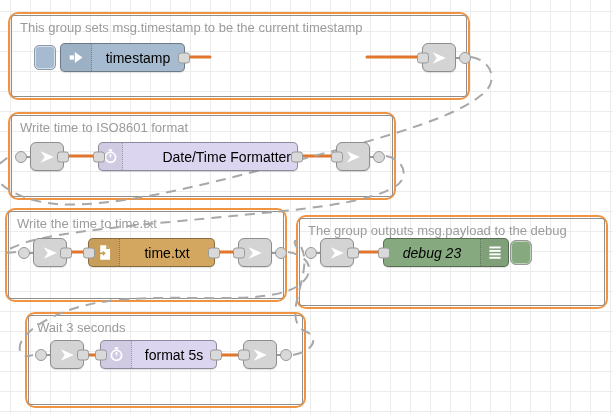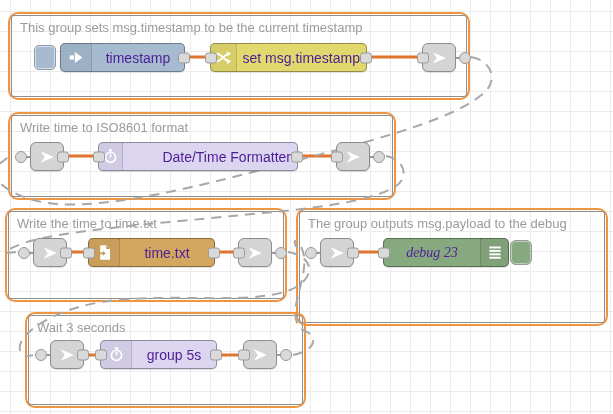--- a/index.html
+++ b/index.html
@@ -10,22 +10,22 @@
     background-image:linear-gradient(#ececec 1px, transparent 1px),
                      linear-gradient(90deg,#ececec 1px, transparent 1px);
     background-size:20px 20px;background-position:10px 11px;
   }
   .group{position:absolute;border:2.5px solid #f09441;border-radius:10px;box-sizing:border-box;}
   .group::before{content:"";position:absolute;inset:1px;border:1.6px solid #8f8f8f;border-radius:3px;pointer-events:none;}
   .glabel{position:absolute;top:6px;left:10px;font-size:13px;color:#9b9b9b;white-space:nowrap;z-index:2;}
   .node{position:absolute;height:29px;border:1px solid rgba(0,0,0,.35);border-radius:5px;display:flex;align-items:stretch;box-sizing:border-box;z-index:5;box-shadow:0 1px 1px rgba(0,0,0,.12);}
   .icon-area{width:30px;display:flex;align-items:center;justify-content:center;background:rgba(0,0,0,.05);border-right:1px dotted rgba(0,0,0,.25);border-radius:4px 0 0 4px;}
   .icon-area.right{border-right:none;border-left:1px dotted rgba(0,0,0,.25);border-radius:0 4px 4px 0;width:27px;}
-  .nlabel{flex:1;display:flex;align-items:center;justify-content:center;font-size:14px;color:#4c1d95;padding:4px 6px;white-space:nowrap;}
-  .nlabel.italic{font-style:italic;font-family:Liberation Serif, serif;}
+  .nlabel{flex:1;display:flex;align-items:center;justify-content:center;font-size:14px;color:#000000;padding:4px 6px;white-space:nowrap;}
+  .nlabel.italic{font-style:italic;}
   .link-node{position:absolute;width:34px;height:29px;background:#d4d4d4;border:1px solid #8d8d8d;border-radius:6px;display:flex;align-items:center;justify-content:center;box-sizing:border-box;z-index:5;box-shadow:0 1px 1px rgba(0,0,0,.12);}
   .port{position:absolute;width:10px;height:9px;background:#d9d9d9;border:1px solid #999;border-radius:3px;top:50%;transform:translateY(-50%);z-index:6;}
   .port.in{left:-6px;}
   .port.out{right:-6px;}
   .lport{position:absolute;width:10px;height:10px;background:#d9d9d9;border:1px solid #999;border-radius:50%;top:50%;transform:translateY(-50%);z-index:6;}
   .lport.in{left:-16px;}
   .lport.out{right:-16px;}
   .lstub{position:absolute;width:7px;height:2px;background:#9a9a9a;top:50%;margin-top:-1px;z-index:4;}
   .lstub.in{left:-8px;}
   .lstub.out{right:-8px;}
@@ -42,21 +42,21 @@
 
   <div class="group" style="left:8px;top:12px;width:462px;height:88px">
     <div class="glabel">This group sets msg.timestamp to be the current timestamp</div>
   </div>
   <div class="group" style="left:8px;top:112px;width:388px;height:88px">
     <div class="glabel">Write time to ISO8601 format</div>
   </div>
   <div class="group" style="left:5px;top:208px;width:282px;height:94px">
     <div class="glabel">Write the time to time.txt</div>
   </div>
-  <div class="group" style="left:296px;top:208px;width:312px;height:118px">
+  <div class="group" style="left:296px;top:215px;width:312px;height:94px">
     <div class="glabel">The group outputs msg.payload to the debug</div>
   </div>
   <div class="group" style="left:25px;top:312px;width:281px;height:96px">
     <div class="glabel">Wait 3 seconds</div>
   </div>
 
   <svg id="wires" width="613" height="414">
     <path class="wire" d="M185 57 L210 57"></path>
     <path class="wire" d="M367 57 L422 57"></path>
     <path class="wire" d="M64 156 L98 156"></path>
@@ -77,33 +77,20 @@
     <span class="icon-area">
       <svg width="17" height="17" viewBox="0 0 20 20">
           <rect x="2" y="7.5" width="5" height="5" fill="#fff"></rect>
           <path d="M8 3.5 L17 10 L8 16.5 Z" fill="#fff"></path>
         </svg>
     </span>
     <span class="nlabel">timestamp</span>
     <span class="port out"></span>
   </div>
 
-  <div class="node" style="left: 210px; top: 43px; width: 157px; background-color: rgb(226, 217, 110);">
-    <span class="icon-area">
-      <svg width="17" height="17" viewBox="0 0 20 20" fill="none" stroke="#fff" stroke-width="2.2">
-          <path d="M2 5.5 C8 5.5 11 14.5 17 14.5"></path>
-          <path d="M2 14.5 C8 14.5 11 5.5 17 5.5"></path>
-          <path d="M14 2.5 L19 5.5 L14 8.5 Z" fill="#fff" stroke="none"></path>
-          <path d="M14 11.5 L19 14.5 L14 17.5 Z" fill="#fff" stroke="none"></path>
-        </svg>
-    </span>
-    <span class="nlabel">set msg.timestamp</span>
-    <span class="port in"></span>
-    <span class="port out"></span>
-  </div>
 
   <div class="link-node" style="left:422px;top:43px">
     <svg width="18" height="18" viewBox="0 0 20 20">
         <path d="M3 3.5 L17.5 10 L3 16.5 L7.5 10 Z" fill="#fff"></path>
       </svg>
     <span class="port in"></span>
     <span class="lstub out"></span>
     <span class="lport out"></span>
   </div>
 
@@ -203,21 +190,21 @@
   </div>
 
   <div class="node" style="left: 100px; top: 340px; width: 117px; background-color: rgb(220, 213, 239);">
     <span class="icon-area">
       <svg width="17" height="17" viewBox="0 0 20 20">
           <circle cx="10" cy="11" r="6" fill="none" stroke="#fff" stroke-width="2"></circle>
           <path d="M10 11 L10 7" stroke="#fff" stroke-width="2"></path>
           <rect x="8" y="1.5" width="4" height="2.5" fill="#fff"></rect>
         </svg>
     </span>
-    <span class="nlabel">group 5s</span>
+    <span class="nlabel">format 5s</span>
     <span class="port in"></span>
     <span class="port out"></span>
   </div>
 
   <div class="link-node" style="left:243px;top:340px">
     <svg width="18" height="18" viewBox="0 0 20 20">
         <path d="M3 3.5 L17.5 10 L3 16.5 L7.5 10 Z" fill="#fff"></path>
       </svg>
     <span class="port in"></span>
     <span class="lstub out"></span>

